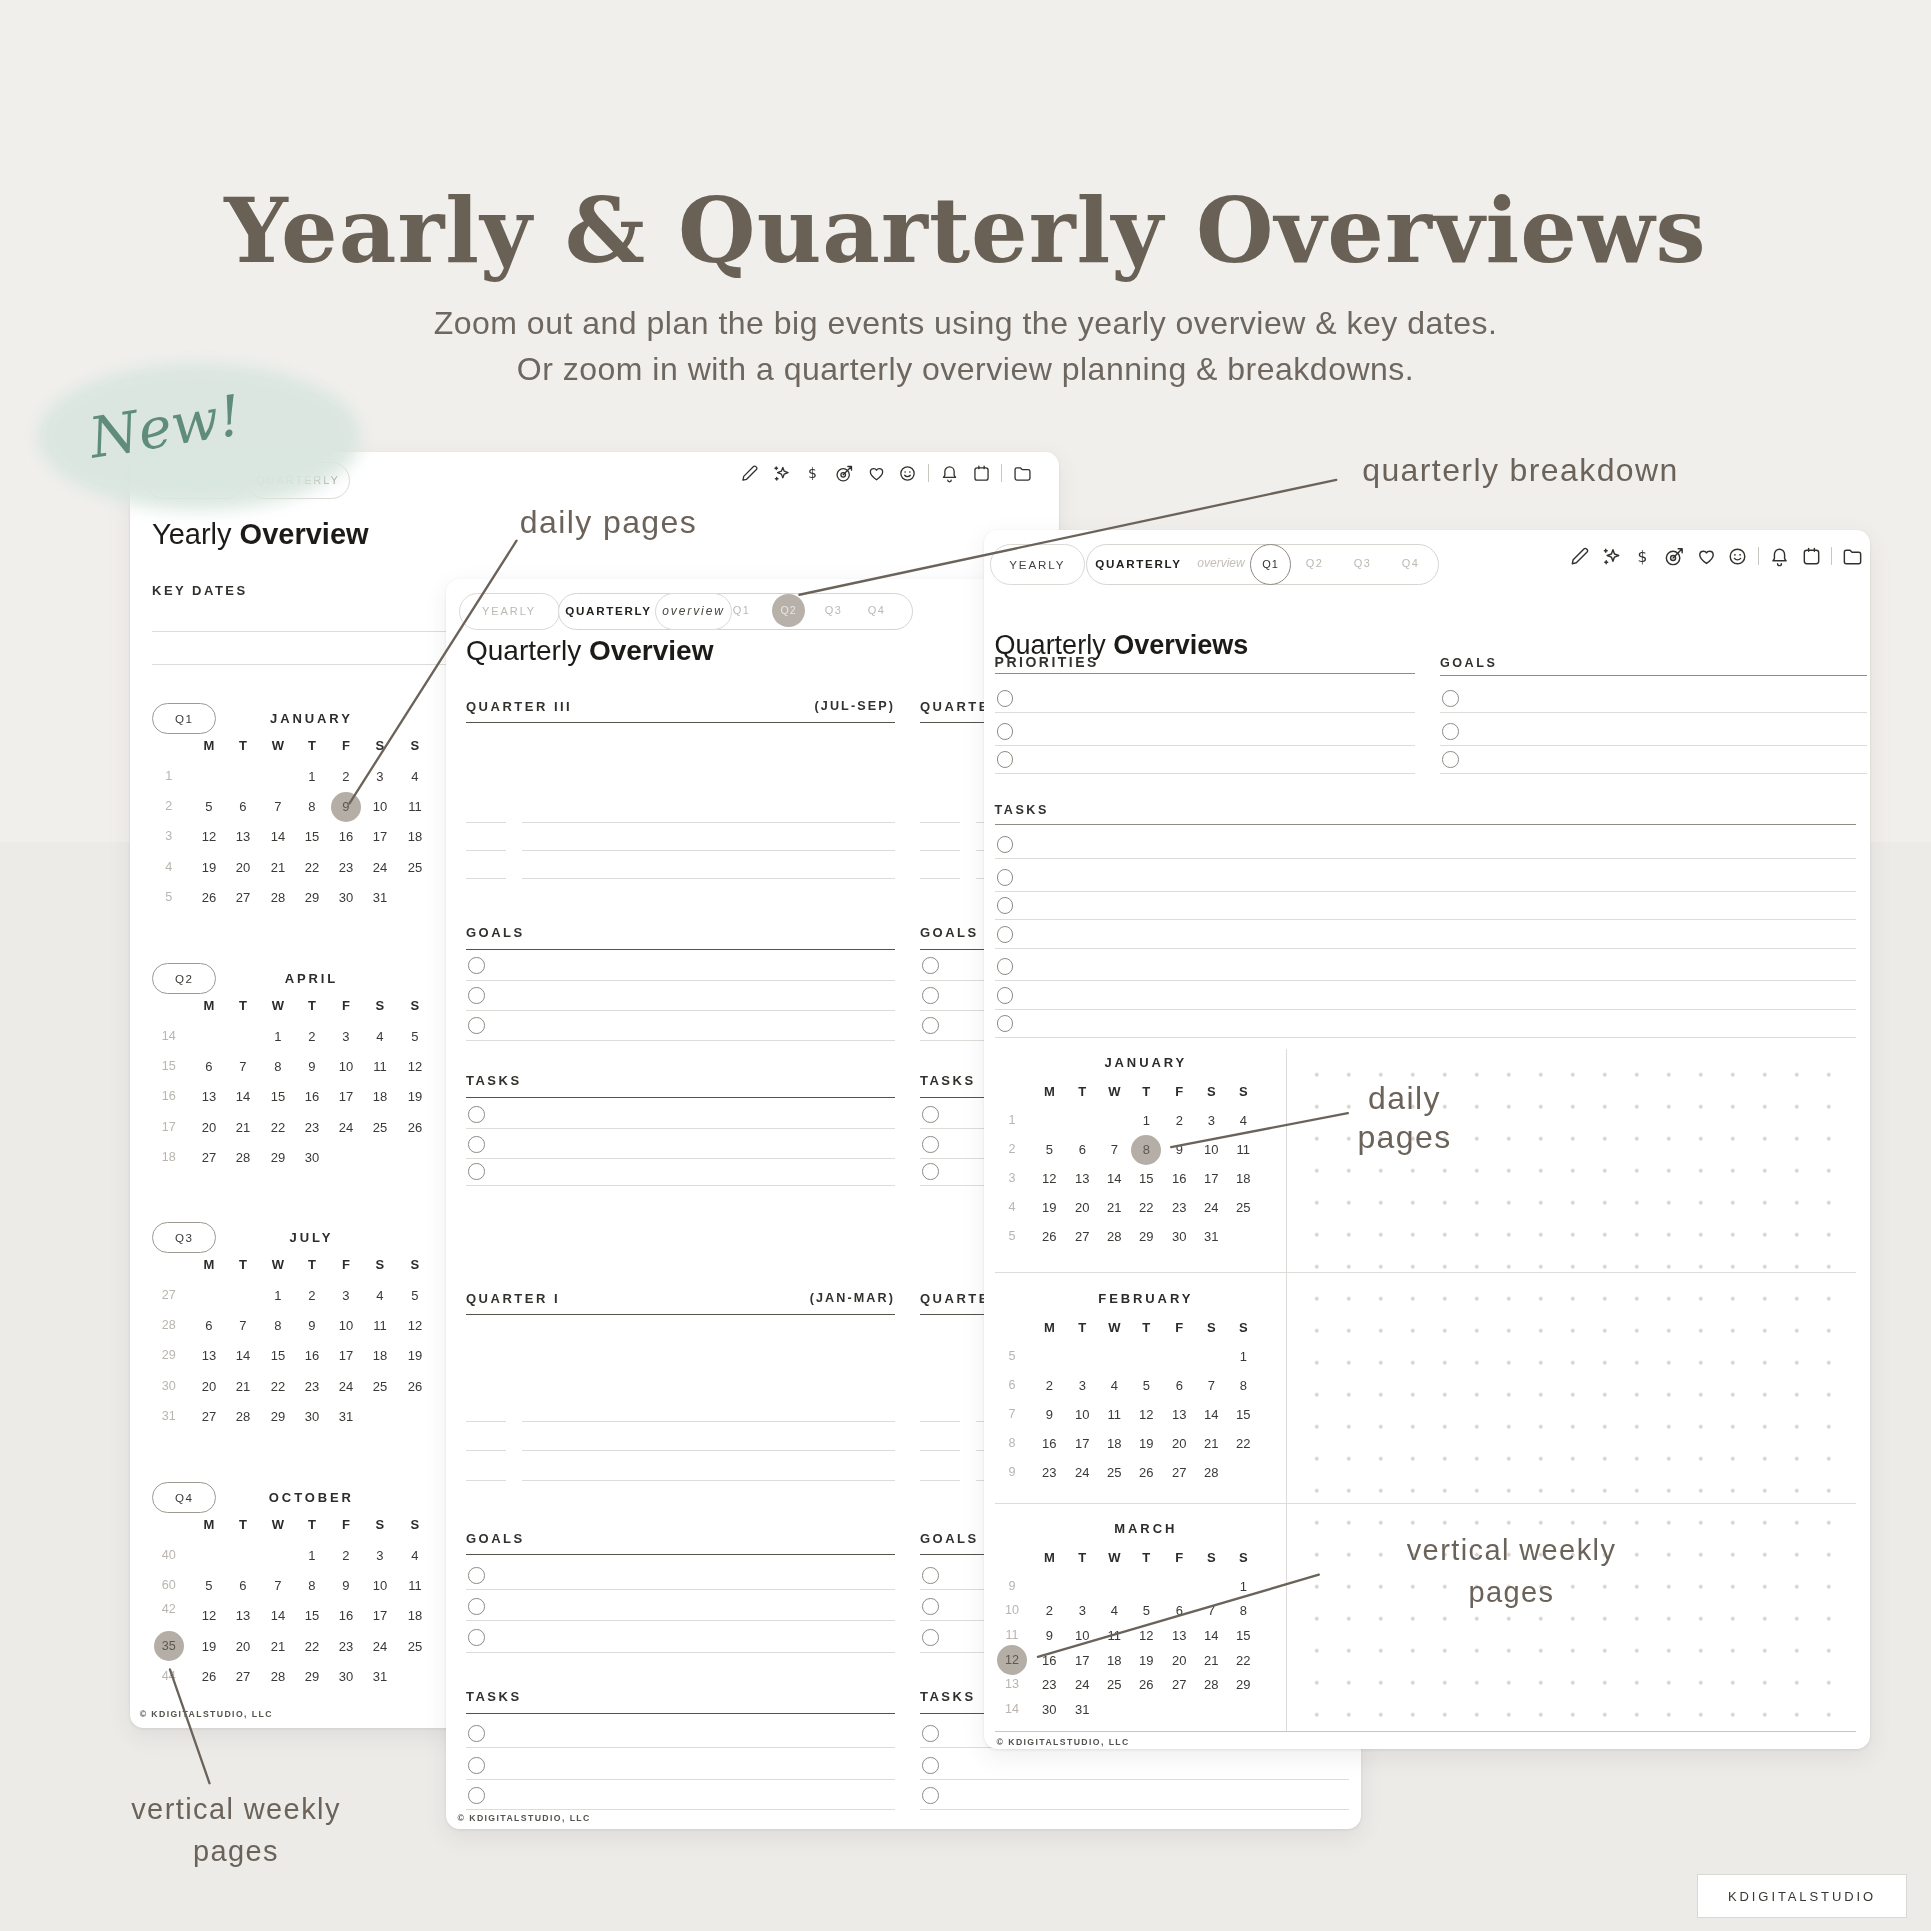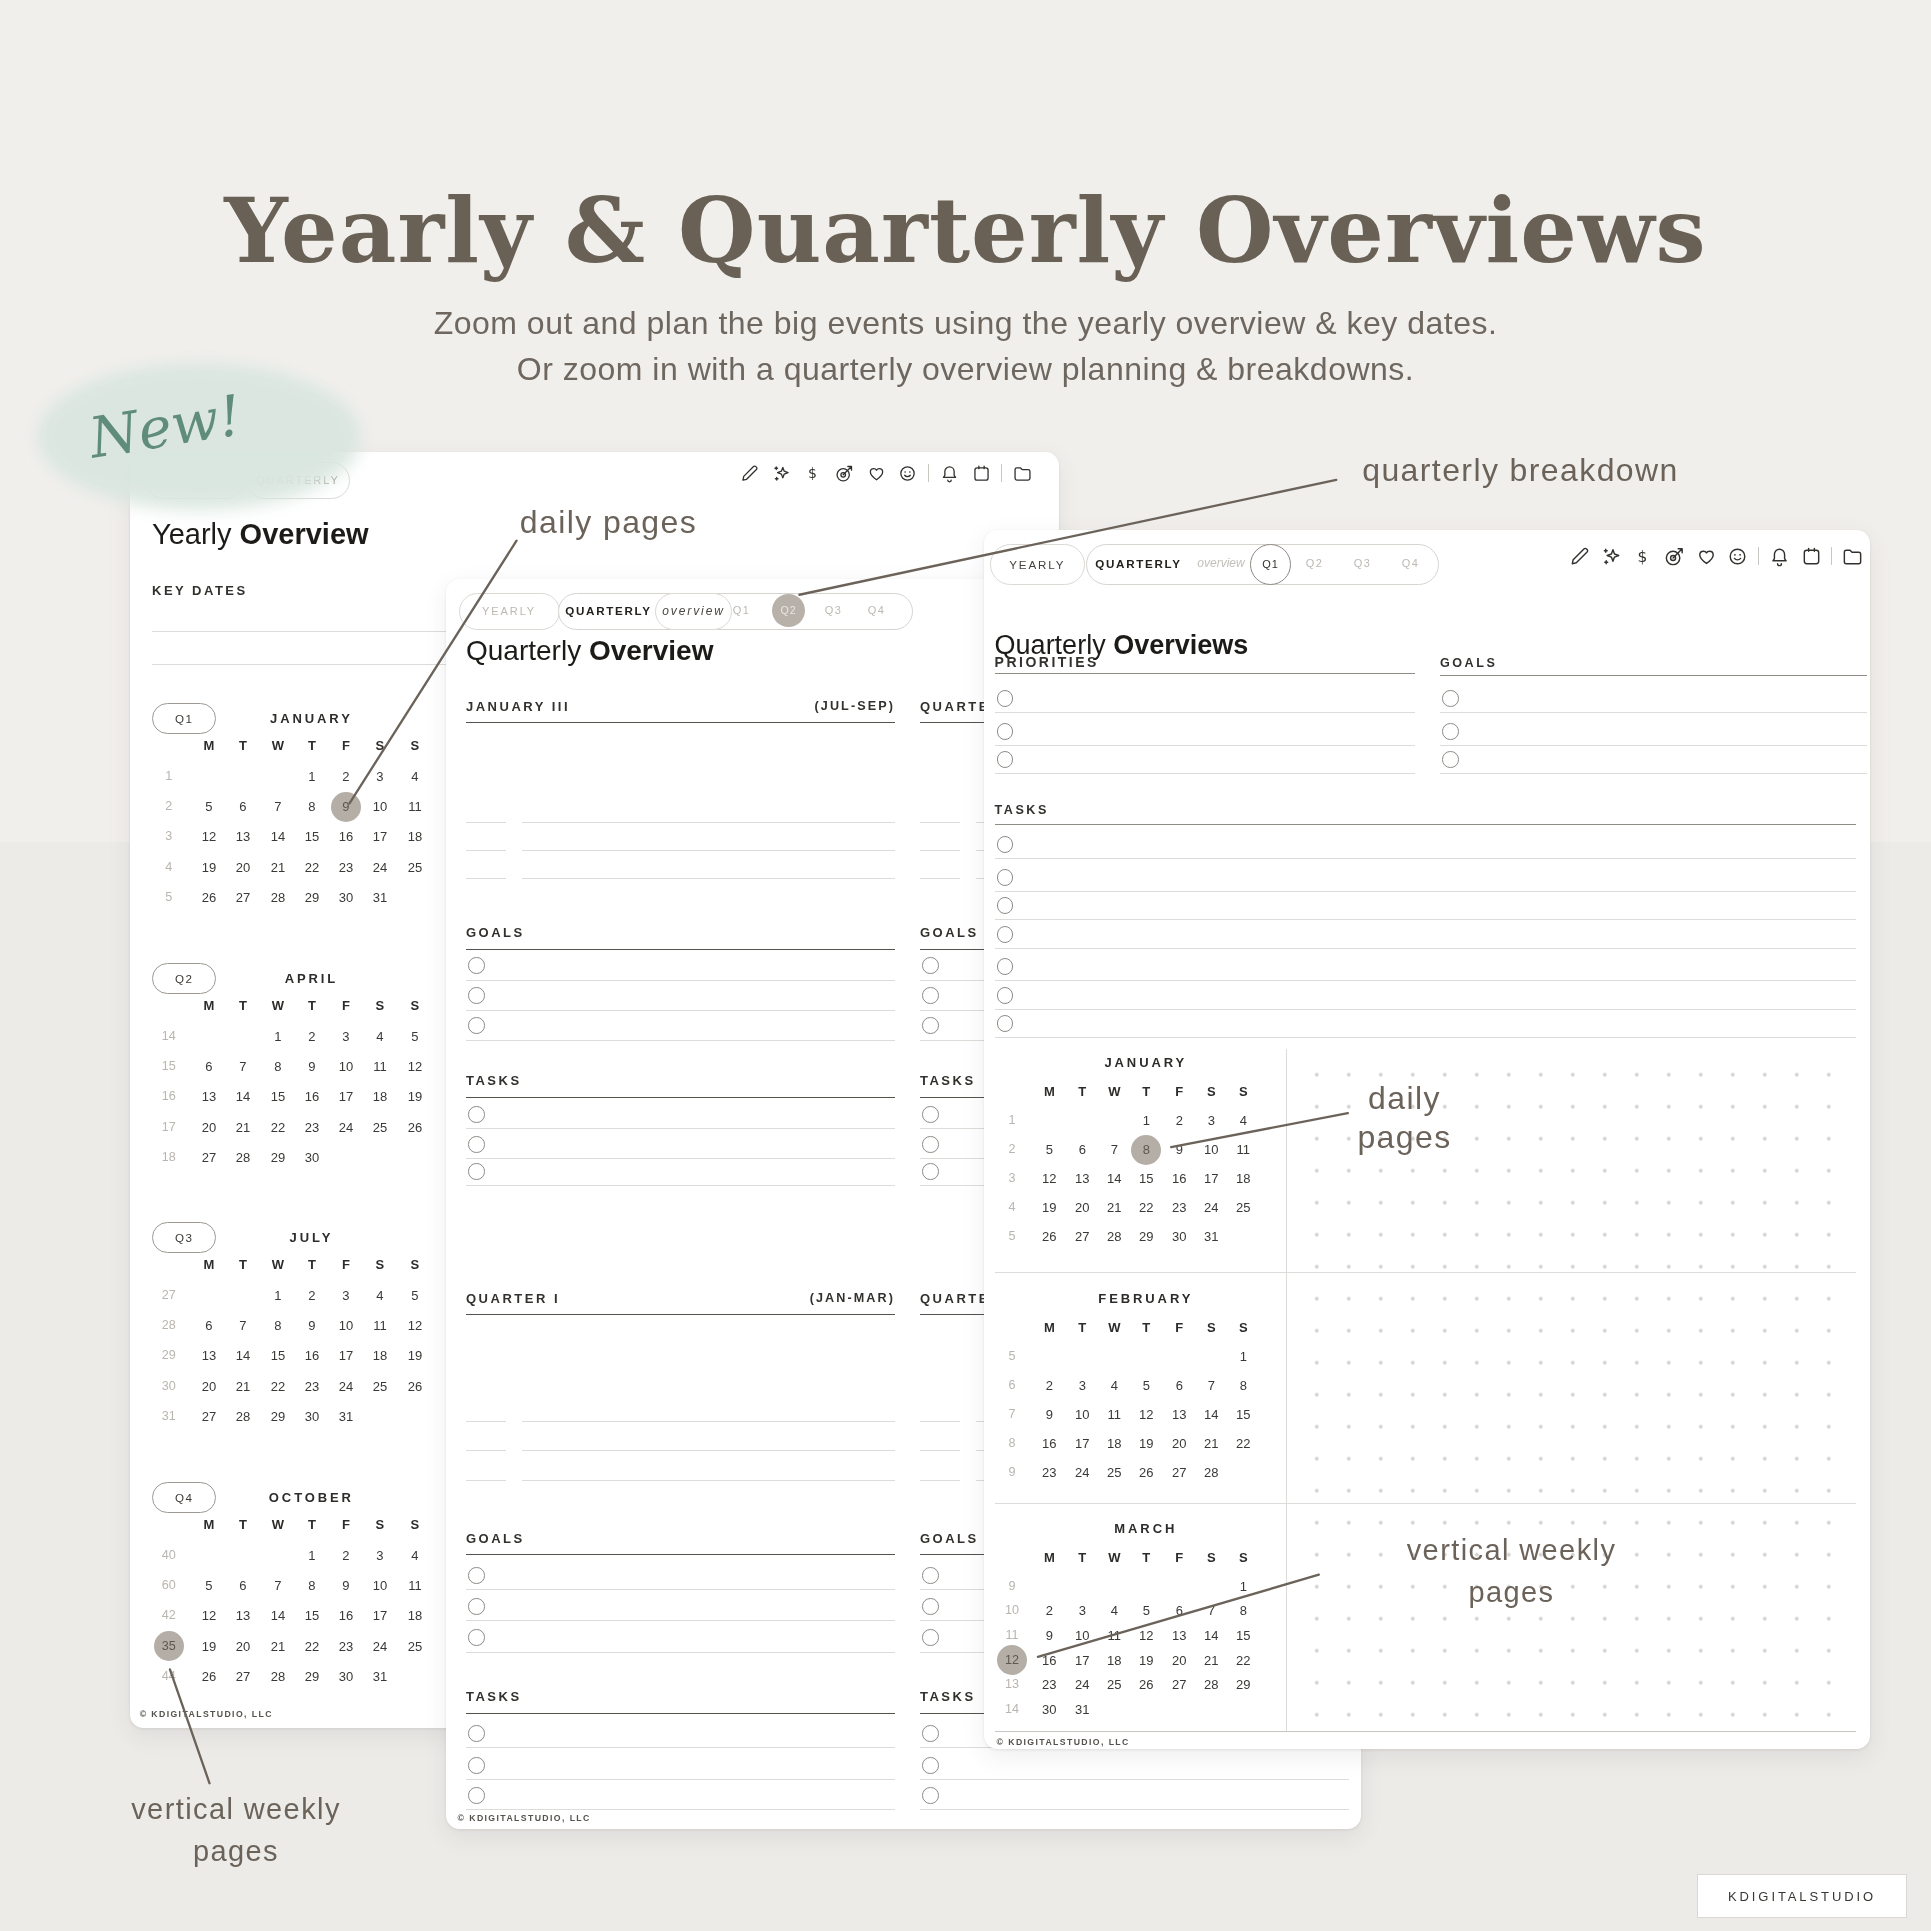--- a/index.html
+++ b/index.html
@@ -305,21 +305,21 @@
         <div class="cal-cell" style="left: 218px; top: 66px;">3</div>
         <div class="cal-cell" style="left: 253px; top: 66px;">4</div>
         <div class="cal-cell wknum" style="left: 6.8px; top: 96px;">60</div>
         <div class="cal-cell" style="left: 47px; top: 96px;">5</div>
         <div class="cal-cell" style="left: 81px; top: 96px;">6</div>
         <div class="cal-cell" style="left: 116px; top: 96px;">7</div>
         <div class="cal-cell" style="left: 150px; top: 96px;">8</div>
         <div class="cal-cell" style="left: 184px; top: 96px;">9</div>
         <div class="cal-cell" style="left: 218px; top: 96px;">10</div>
         <div class="cal-cell" style="left: 253px; top: 96px;">11</div>
-        <div class="cal-cell wknum" style="left: 6.8px; top: 126px; text-align: center;">42</div>
+        <div class="cal-cell wknum" style="left: 6.8px; top: 120px; text-align: center;">42</div>
         <div class="cal-cell" style="left: 47px; top: 126px;">12</div>
         <div class="cal-cell" style="left: 81px; top: 126px;">13</div>
         <div class="cal-cell" style="left: 116px; top: 126px;">14</div>
         <div class="cal-cell" style="left: 150px; top: 126px;">15</div>
         <div class="cal-cell" style="left: 184px; top: 126px;">16</div>
         <div class="cal-cell" style="left: 218px; top: 126px;">17</div>
         <div class="cal-cell" style="left: 253px; top: 126px;">18</div>
         <div class="cal-cell wknum circled" style="left: 6.8px; top: 157px;">35</div>
         <div class="cal-cell" style="left: 47px; top: 157px;">19</div>
         <div class="cal-cell" style="left: 81px; top: 157px;">20</div>
@@ -347,21 +347,21 @@
   <div class="pill t-ital" style="left:209px;top:13.5px;width:75px;height:35px;">overview</div>
   <div class="tabtxt t-gray" style="left:278px;top:13.5px;width:35px;height:35px;">Q1</div>
   <div class="q2-circle" style="left:326px;top:14.5px;width:33px;height:33px;">Q2</div>
   <div class="tabtxt t-gray" style="left:370px;top:13.5px;width:35px;height:35px;">Q3</div>
   <div class="tabtxt t-gray" style="left:413px;top:13.5px;width:35px;height:35px;">Q4</div>
   <div class="ptitle" style="left:20px;top:56px;font-size:28px;">
     <span>Quarterly</span>
     <b>Overview</b>
   </div>
   <div id="p2-sections">
-      <div class="seclbl" style="left: 20px; top: 120px;">JANUARY III</div>
+      <div class="seclbl" style="left: 20px; top: 120px;">QUARTER III</div>
       <div class="rangelbl" style="left: 20px; top: 120px; width: 429px;">(JUL-SEP)</div>
       <div class="rule-dark" style="left: 20px; top: 143px; width: 429px;"></div>
       <div class="rule-light" style="left: 20px; top: 243px; width: 40px;"></div>
       <div class="rule-light" style="left: 76px; top: 243px; width: 373px;"></div>
       <div class="rule-light" style="left: 20px; top: 271px; width: 40px;"></div>
       <div class="rule-light" style="left: 76px; top: 271px; width: 373px;"></div>
       <div class="rule-light" style="left: 20px; top: 299px; width: 40px;"></div>
       <div class="rule-light" style="left: 76px; top: 299px; width: 373px;"></div>
       <div class="seclbl" style="left: 20px; top: 346px;">GOALS</div>
       <div class="rule-dark" style="left: 20px; top: 370px; width: 429px;"></div>

